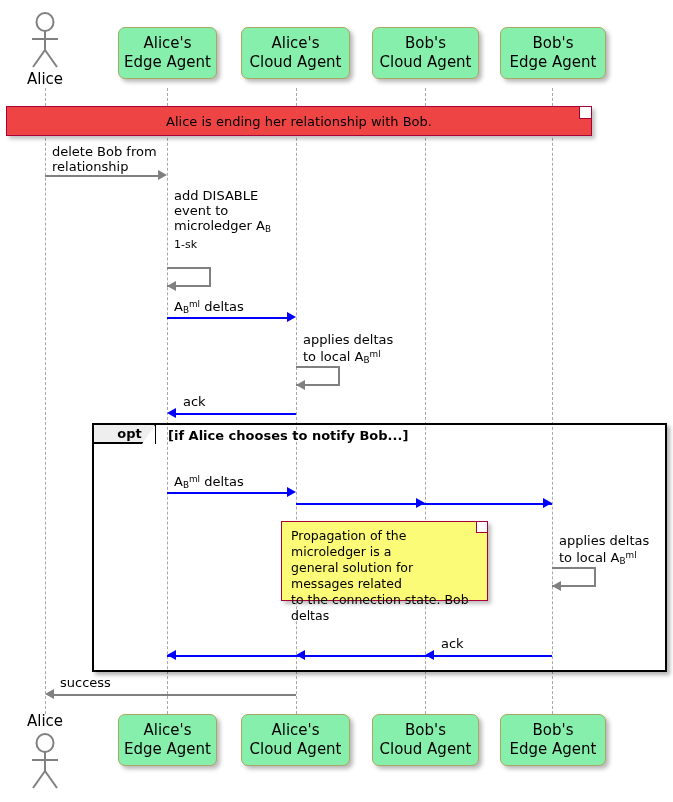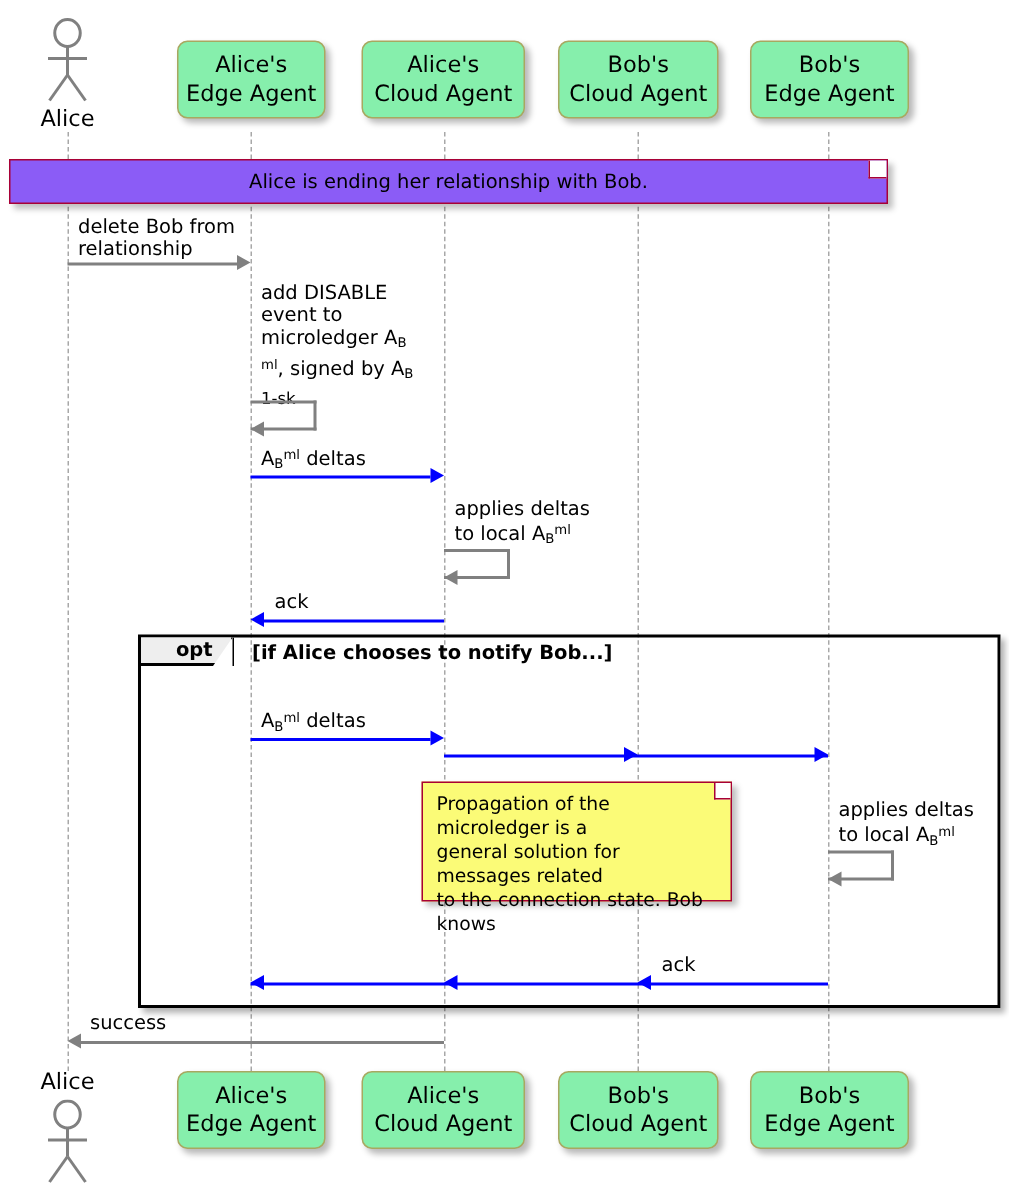--- a/index.html
+++ b/index.html
@@ -29,21 +29,21 @@
 
   
   .actor-svg{position:absolute;}
   .actor-label{
     position:absolute;font-size:15px;color:#000;text-align:center;white-space:nowrap;
   }
 
   
   .banner{
     position:absolute;
-    background:#8b5cf6;
+    background:#ef4444;
     border:1px solid #A80036;
     box-shadow:3px 3px 4px rgba(0,0,0,.25);
     font-size:13px;color:#000;
     display:flex;align-items:center;justify-content:center;
   }
   .banner .fold{
     position:absolute;top:0;right:0;width:11px;height:11px;
     background:#ffffff;
     border-left:1px solid #A80036;
     border-bottom:1px solid #A80036;
@@ -161,21 +161,20 @@
   </div>
   <div class="arrow" style="left:45px;top:175px;width:122px;">
     <div class="ln" style="width:113px;border-top-color:#808080;"></div>
     <div class="hd r" style="left:113px;border-left-color:#808080;"></div>
   </div>
 
   <div class="msglabel" style="left:174px;top:188px;width:140px;">
     <div>add DISABLE</div>
     <div>event to</div>
     <div><span>microledger A</span><sub>B</sub></div>
-    <div><sup>ml</sup><span>, signed by A</span><sub>B</sub></div>
     <div style="font-size:11px;">1-sk</div>
   </div>
   <div class="selfloop gray" style="left:167px;top:267px;width:44px;height:20px;"></div>
   <div class="arrow" style="left:167px;top:286px;width:20px;">
     <div class="hd l" style="left:0px;border-right-color:#808080;"></div>
   </div>
 
   <div class="msglabel" style="left:174px;top:297px;">
     <span>A</span><sub>B</sub><sup>ml</sup><span> deltas</span>
   </div>
@@ -219,21 +218,21 @@
 
   <div class="arrow" style="left:296px;top:503px;width:256px;">
     <div class="ln" style="width:256px;border-top-color:#0000FF;"></div>
     <div class="hd r" style="left:120px;border-left-color:#0000FF;"></div>
     <div class="hd r" style="left:247px;border-left-color:#0000FF;"></div>
   </div>
 
   <div class="note" style="left:281px;top:521px;width:207px;height:80px;">
     <div>Propagation of the microledger is a</div>
     <div>general solution for messages related</div>
-    <div>to the connection state. Bob knows</div>
+    <div>to the connection state. Bob deltas</div>
     <span class="fold"></span>
   </div>
 
   <div class="msglabel" style="left:559px;top:533px;">
     <div>applies deltas</div>
     <div><span>to local A</span><sub>B</sub><sup>ml</sup></div>
   </div>
   <div class="selfloop gray" style="left:552px;top:567px;width:44px;height:20px;"></div>
   <div class="arrow" style="left:552px;top:586px;width:20px;">
     <div class="hd l" style="left:0px;border-right-color:#808080;"></div>

